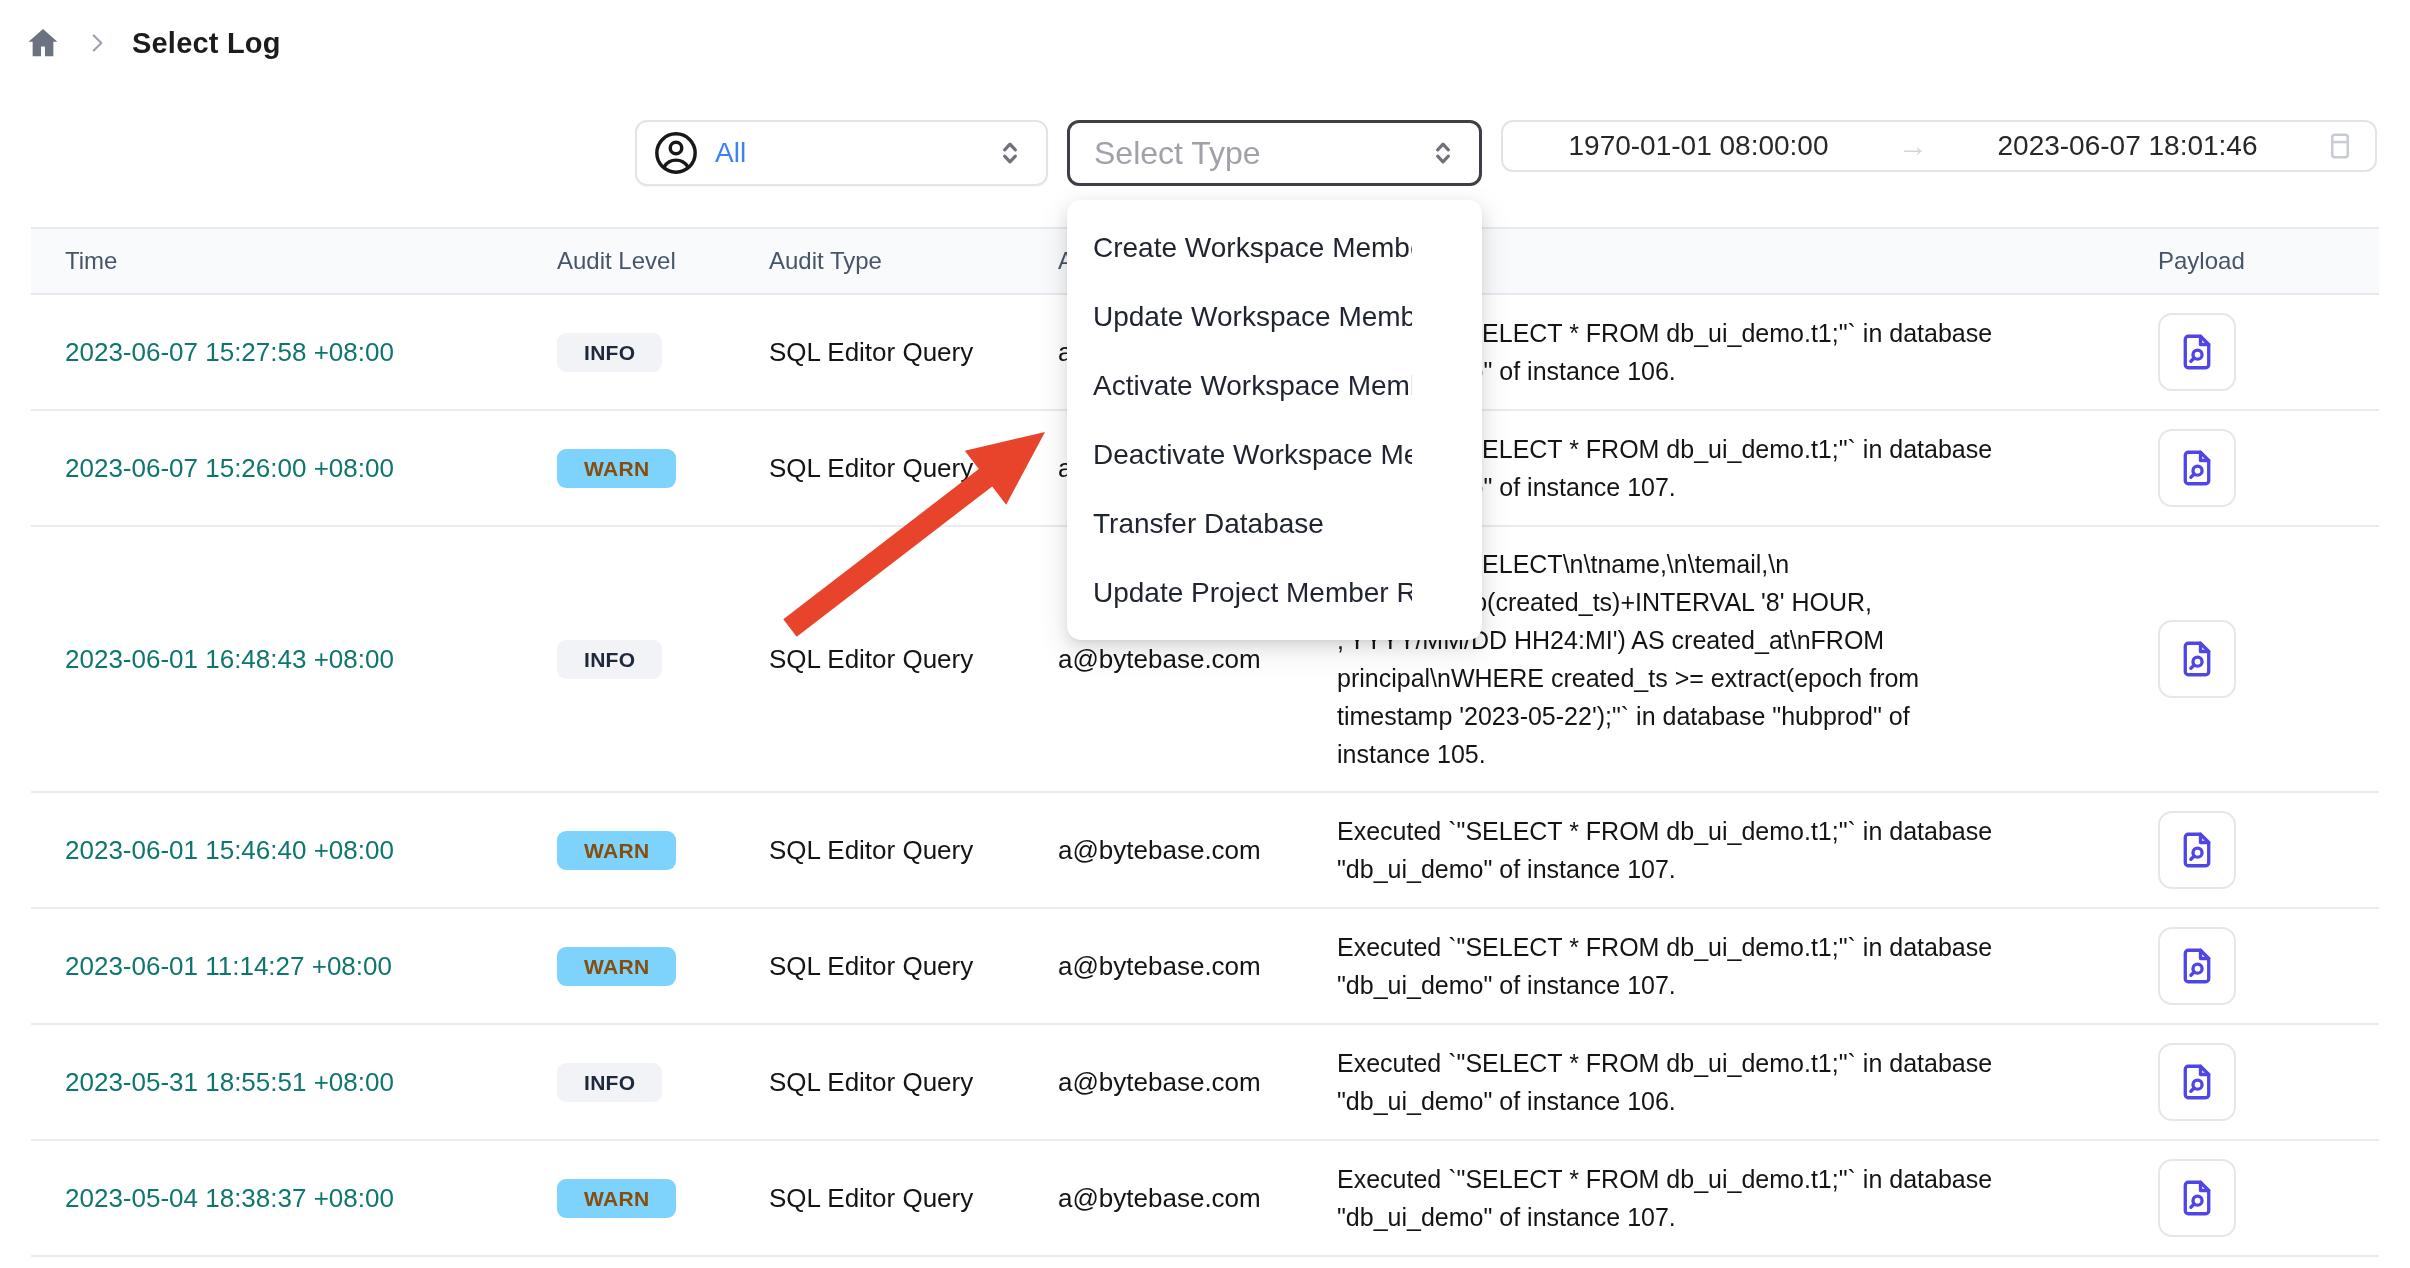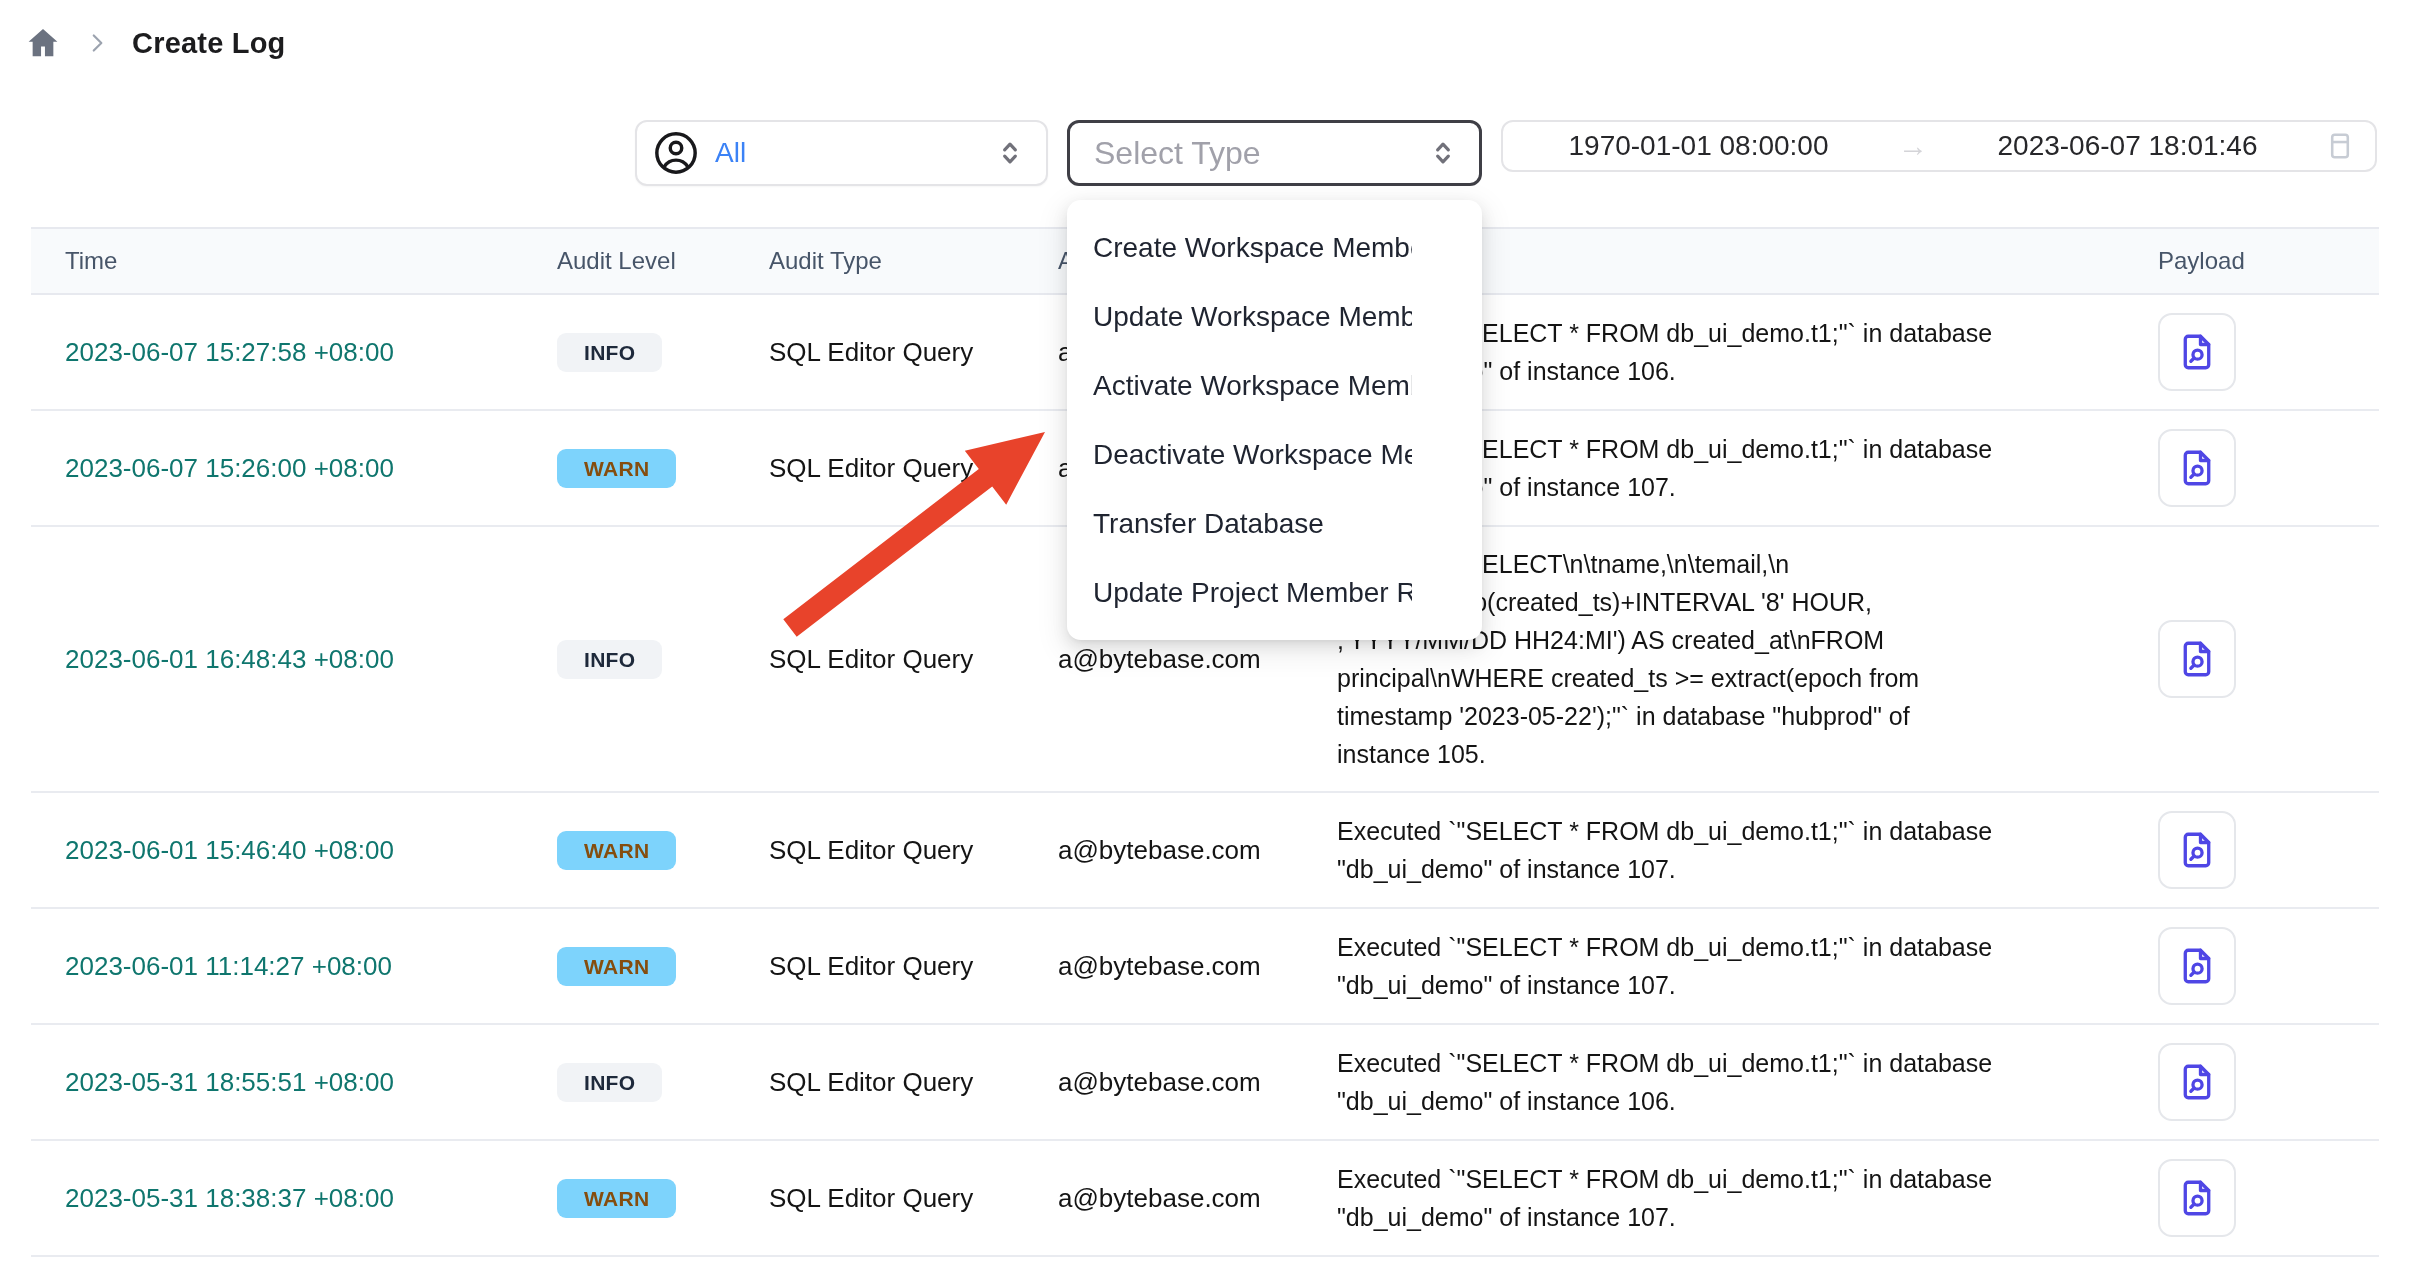--- a/index.html
+++ b/index.html
@@ -68,21 +68,21 @@
     <span class="crumb-home">
       <svg viewBox="0 0 24 24" width="36" height="36" fill="#6b7280">
           <path d="M12 2.6 2.4 11.1h2.7v9.8h5.6v-6.6h2.6v6.6h5.6v-9.8h2.7z"></path>
         </svg>
     </span>
     <span class="crumb-sep">
       <svg viewBox="0 0 24 24" width="26" height="26" fill="none" stroke="#9ca3af" stroke-width="2" stroke-linecap="round" stroke-linejoin="round">
           <path d="m9 5 7 7-7 7"></path>
         </svg>
     </span>
-    <span class="crumb-title">Create Log</span>
+    <span class="crumb-title">Select Log</span>
   </div>
 
   <div class="filterbar">
 
     <div class="sel sel-actor">
       <span style="display:flex;">
         <svg viewBox="0 0 24 24" width="46" height="46" fill="none" stroke="#18181b" stroke-width="1.8" stroke-linecap="round">
             <circle cx="12" cy="12" r="10"></circle>
             <circle cx="12" cy="9.4" r="3"></circle>
             <path d="M5.9 19.1a7.2 7.2 0 0 1 12.2 0"></path>
@@ -256,21 +256,21 @@
               <path d="M14 3v4.7h4.7"></path>
               <circle cx="12.3" cy="13.5" r="2.6"></circle>
               <path d="m10.4 15.4-1.9 1.9"></path>
             </svg>
           </span>
         </button>
       </div>
     </div>
 
     <div class="row">
-      <div class="cell c1 t-time">2023-05-31 18:38:37 +08:00</div>
+      <div class="cell c1 t-time">2023-05-04 18:38:37 +08:00</div>
       <div class="cell c2"><span class="badge warn">WARN</span></div>
       <div class="cell c3 t-type">SQL Editor Query</div>
       <div class="cell c4 t-actor">a@bytebase.com</div>
       <div class="cell c5 t-comment">Executed `"SELECT * FROM db_ui_demo.t1;"` in database
 "db_ui_demo" of instance 107.</div>
       <div class="cell c6">
         <button class="payload-btn">
           <span style="display:flex;">
             <svg viewBox="0 0 24 24" fill="none" stroke="#4f46e5" stroke-width="1.9" stroke-linecap="round" stroke-linejoin="round">
               <path d="M14 3H7a1.7 1.7 0 0 0-1.7 1.7v14.6A1.7 1.7 0 0 0 7 21h10a1.7 1.7 0 0 0 1.7-1.7V7.7L14 3z"></path>

